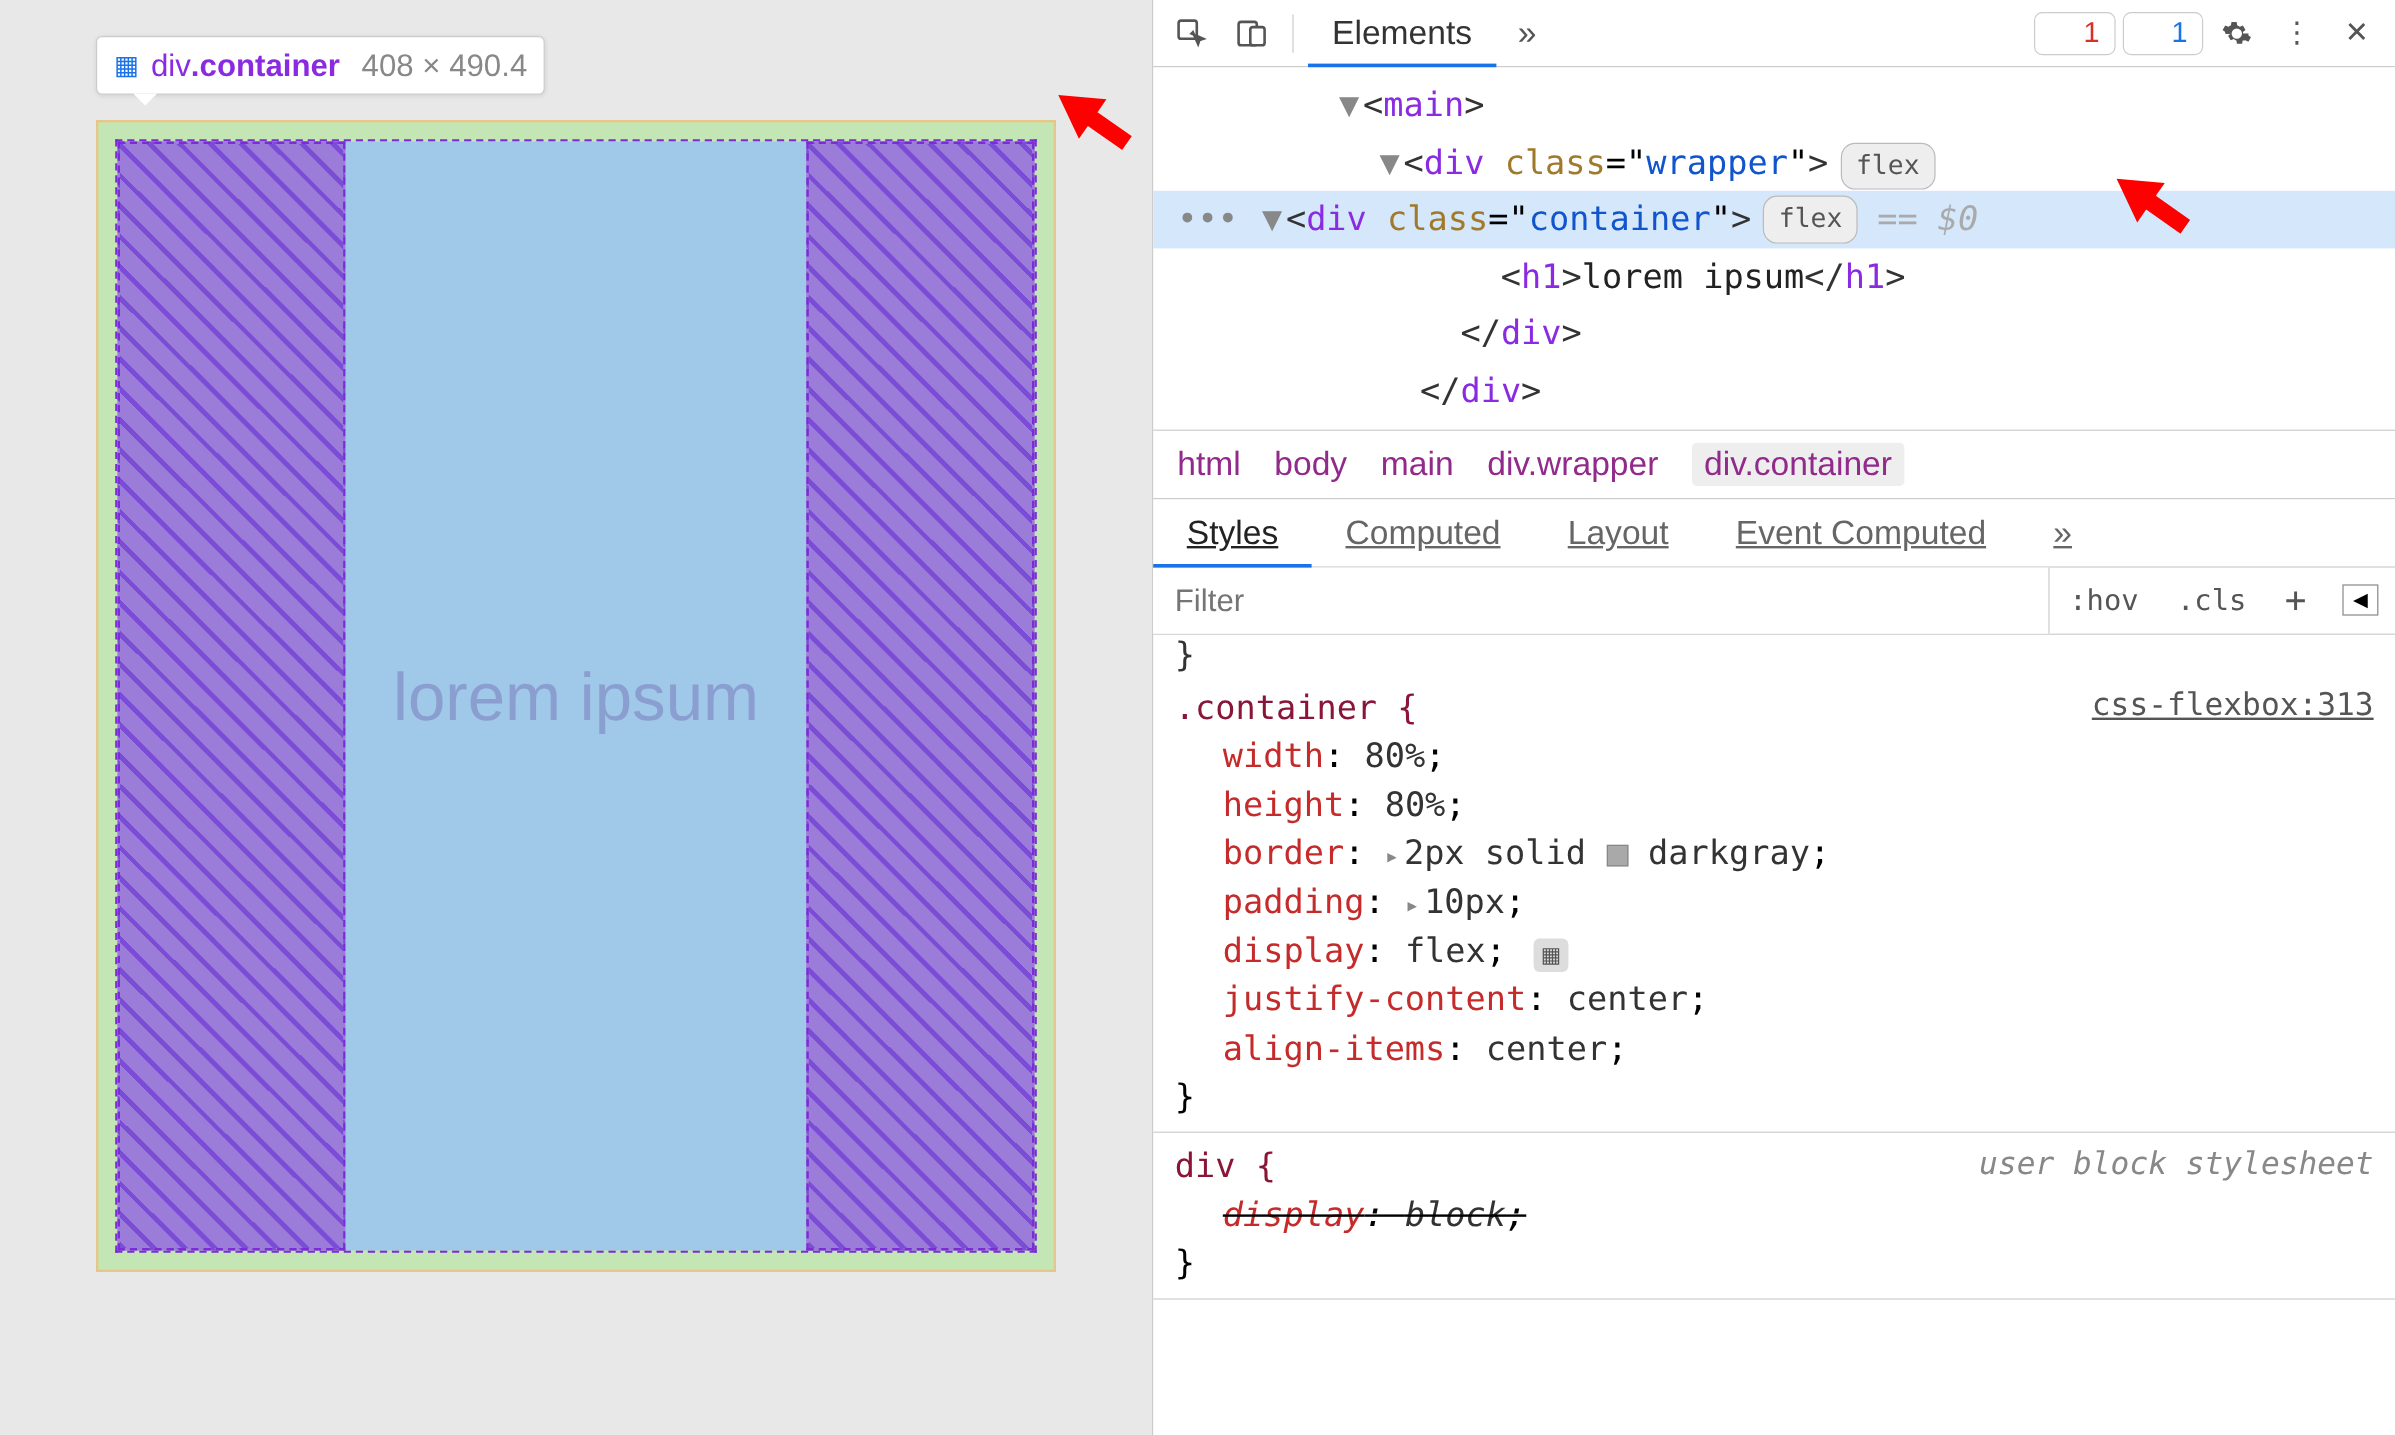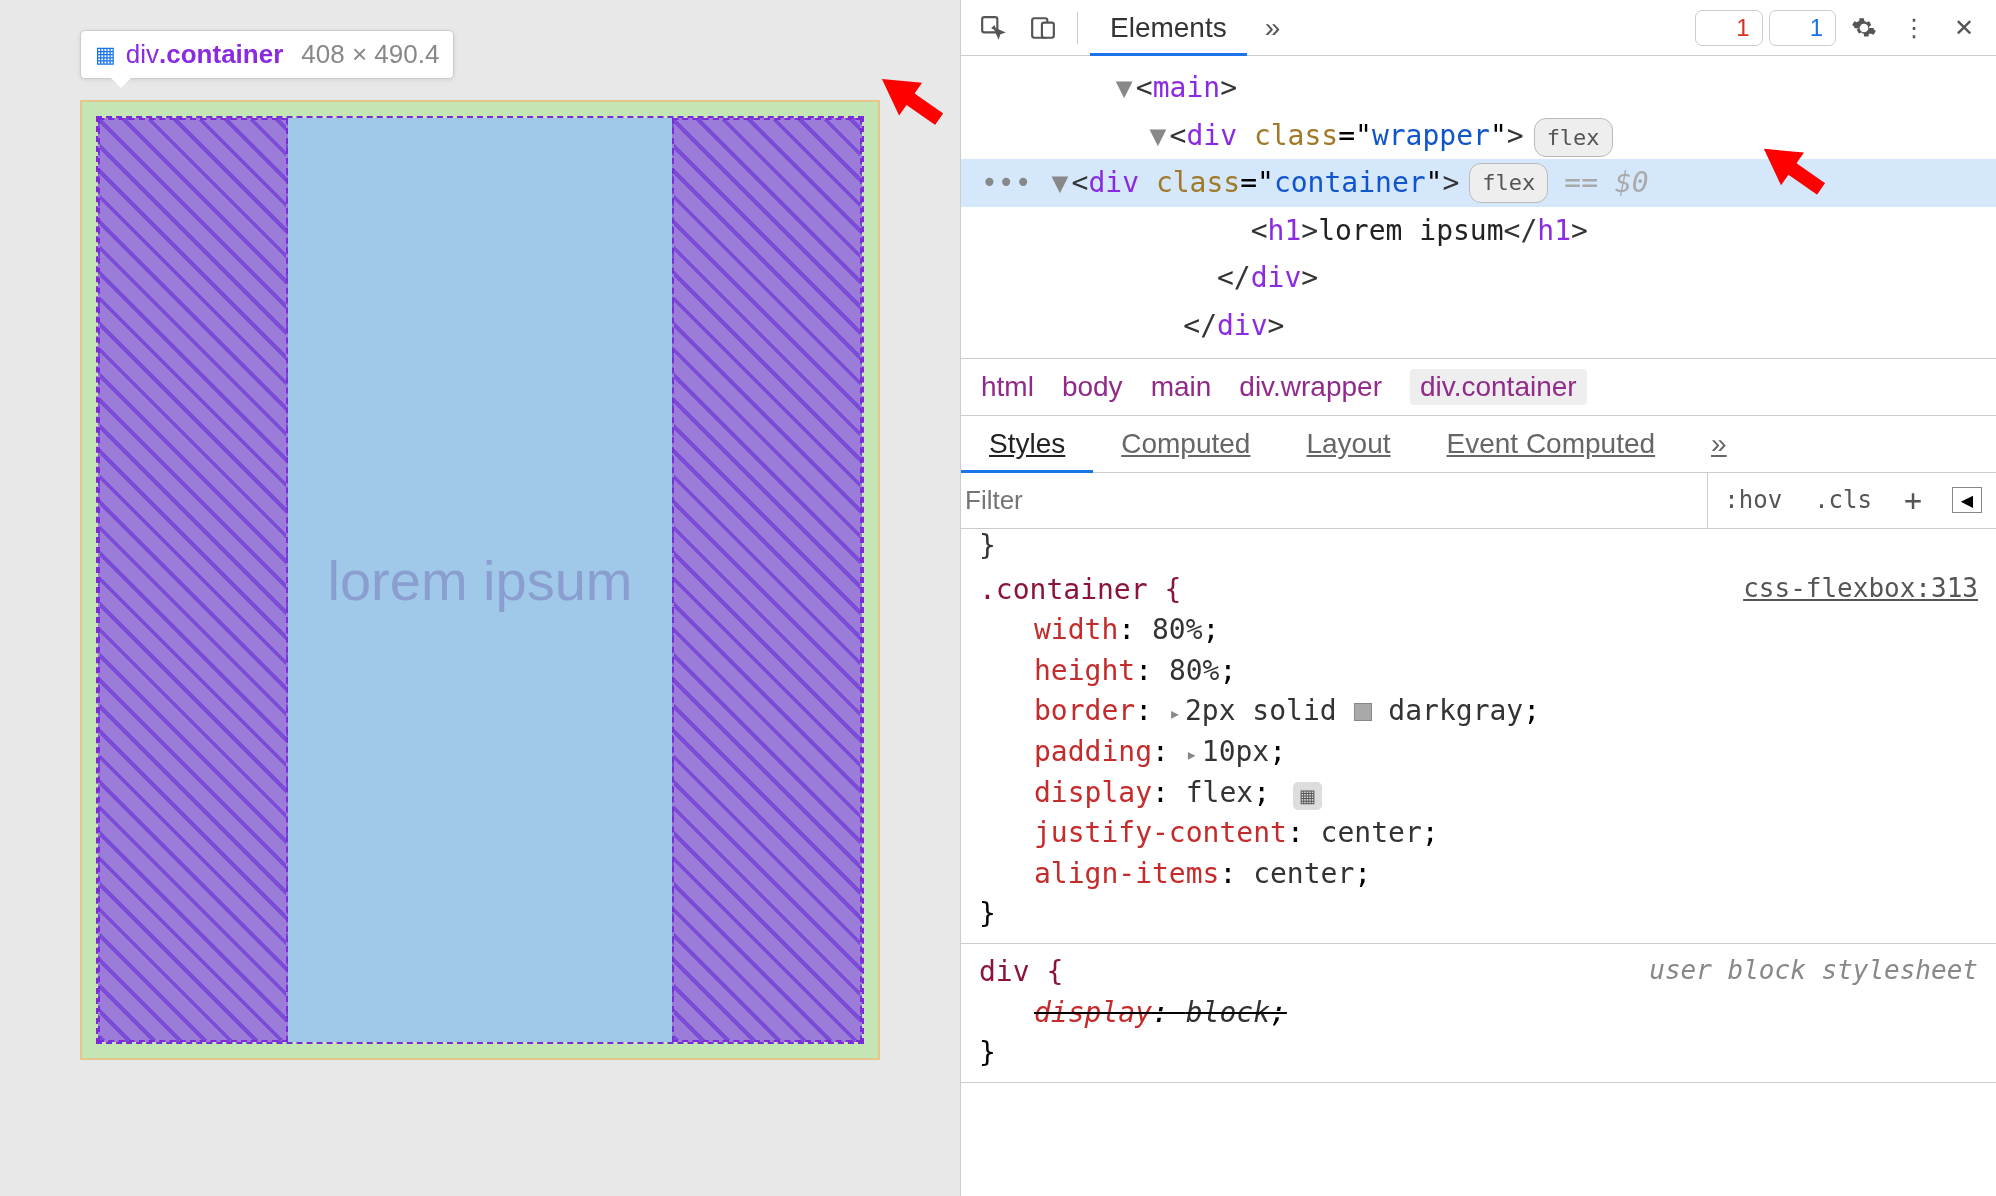--- a/index.html
+++ b/index.html
@@ -193,21 +193,21 @@
     height: 3px; background: #1a73e8;
   }
 
   
   .filter-row {
     display: flex; align-items: center;
     border-bottom: 1px solid #ccc;
     height: 56px;
   }
   .filter-row input {
-    flex: 1; border: none; font-size: 26px; padding: 0 4px;
+    flex: 1; border: none; font-size: 26px; padding: 0 18px;
     color: #555; outline: none; border-right: 1px solid #ccc; height: 100%;
   }
   .filter-row .tool {
     padding: 0 16px; font-family: Menlo, monospace; font-size: 24px; color: #555;
     height: 100%; display:flex; align-items:center;
   }
   .filter-row .plus { font-size: 30px; }
   .filter-row .box-btn { border: 1px solid #888; width: 30px; height: 26px; margin: 0 14px;
     display:flex; align-items:center; justify-content:center;}
 
@@ -224,21 +224,21 @@
     padding: 8px 18px;
     position: relative;
   }
   .rule-source {
     position: absolute; top: 8px; right: 18px;
     color: #555; text-decoration: underline;
     font-size: 26px;
   }
   .rule-source.ua { font-style: italic; text-decoration: none; color: #888;}
   .sel { color: #8a1538; }
-  .prop { color: #c52b2b; margin-left: 15px; }
+  .prop { color: #c52b2b; }
   .val { color: #333; }
   .colorbox { display:inline-block; width:18px; height:18px; background:#a9a9a9; border:1px solid #888; vertical-align: middle; }
   .tri-sm::before { content:"▸"; color:#888; font-size: 20px; margin-right:4px;}
   .flex-grid-icon {
     display:inline-block; background:#ddd; border-radius:5px;
     padding: 1px 6px; font-size: 18px; color:#555; margin-left:6px;
     font-family: sans-serif;
   }
   .struck { text-decoration: line-through; font-style: italic; }
   .indent { padding-left: 40px; display:block;}

